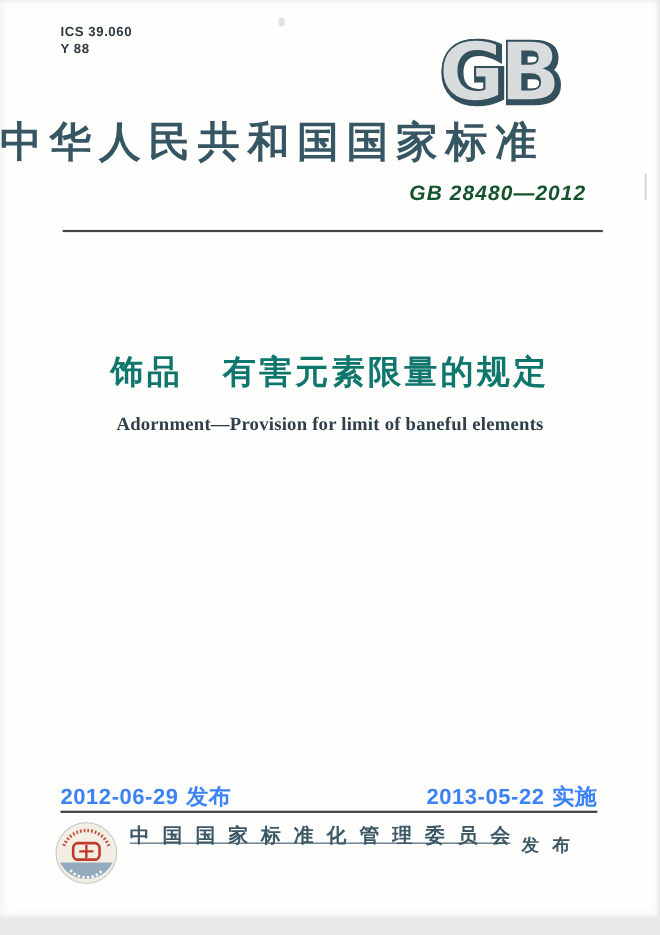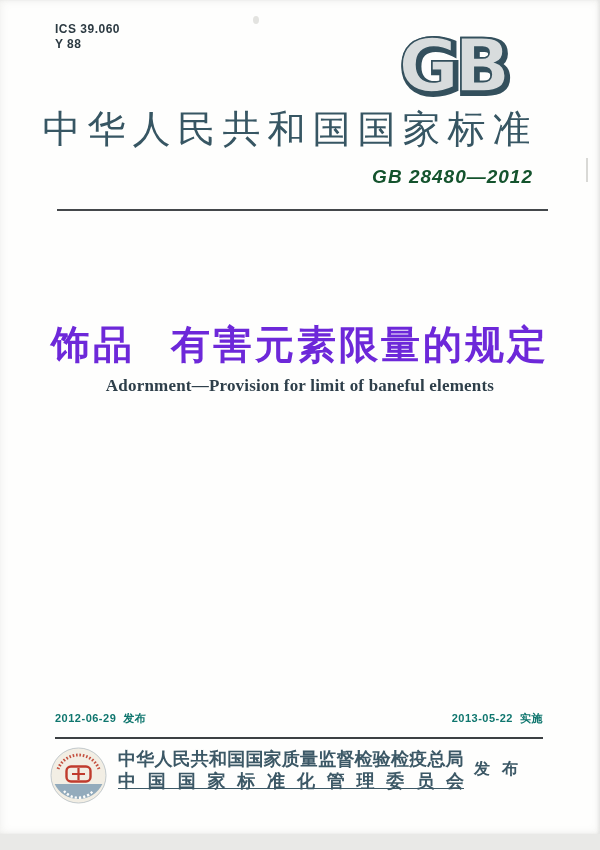--- a/index.html
+++ b/index.html
@@ -25,23 +25,23 @@
     font-family: "Liberation Sans", "DejaVu Sans", sans-serif;
   }
   .gb-logo {
     position: absolute;
     right: 84px; top: 30px;
     width: 126px; height: 72px;
   }
   .heading {
     position: absolute;
     left: 0; right: 20px; top: 104px;
-    text-align: center;
-    font-family: "Liberation Serif", "DejaVu Serif", serif;
-    font-weight: normal;
+    text-align: left;
+    font-family: "Liberation Serif", "DejaVu Serif", serif;
+    font-weight: bold;
     font-size: 38px;
     letter-spacing: 7px;
     color: #375663;
     white-space: nowrap;
   }
   .std-number {
     position: absolute;
     right: 67px; top: 166px;
     font-size: 19px;
     font-weight: bold;
@@ -53,44 +53,44 @@
     position: absolute;
     left: 57px; right: 52px; top: 209px;
     height: 2px;
     background: #44484b;
   }
   .title-cn {
     position: absolute;
     left: 0; right: 0; top: 318px;
     text-align: center;
     font-weight: bold;
-    font-size: 39px;
-    color: #6d28d9;
+    font-size: 30px;
+    color: #0f766e;
     letter-spacing: 3px;
     white-space: nowrap;
   }
   .title-cn .part1 { margin-right: 36px; }
   .title-en {
     position: absolute;
     left: 0; right: 0; top: 376px;
     text-align: center;
     font-family: "Liberation Serif", "DejaVu Serif", serif;
     font-weight: bold;
     font-size: 17px;
     color: #2e3f4a;
     letter-spacing: 0.2px;
   }
   .date-row {
     position: absolute;
     left: 55px; right: 57px; top: 711px;
     display: flex;
     justify-content: space-between;
-    font-size: 11px;
-    font-weight: bold;
-    color: #0f766e;
+    font-size: 20px;
+    font-weight: bold;
+    color: #3b82f6;
     letter-spacing: 0.5px;
     align-items: flex-end;
   }
   .date-row .label { margin-left: 7px; }
   .rule-bottom {
     position: absolute;
     left: 55px; right: 57px; top: 737px;
     height: 2px;
     background: #3c4043;
   }
@@ -188,19 +188,18 @@
   <svg class="seal" viewBox="0 0 57 57">
     <circle cx="28.5" cy="28.5" r="27.5" fill="#f2eee4" stroke="#c2c9cc" stroke-width="1"></circle>
     <path d="M 4.6 37 A 26.5 26.5 0 0 0 52.4 37 Z" fill="#93abbc"></path>
     <path d="M 8 22 A 22 22 0 0 1 49 22" fill="none" stroke="#c4503f" stroke-width="3" stroke-dasharray="1.6 1.8"></path>
     <rect x="16.5" y="19.5" width="24" height="15" rx="4.5" fill="none" stroke="#c03b2d" stroke-width="2.4"></rect>
     <path d="M 22 27 H 35 M 28.5 21 V 33" fill="none" stroke="#c03b2d" stroke-width="2.2"></path>
     <path d="M 14 44 A 19 19 0 0 0 43 44" fill="none" stroke="#fdfdfb" stroke-width="2.4" stroke-dasharray="2.2 2.0"></path>
   </svg>
 
   <div class="issuer-block">
-    <div class="issuer-line1">中华人民共和国国家质量监督检验检疫总局</div>
     <div class="issuer-line2">中国国家标准化管理委员会</div>
   </div>
 
   <div class="publish-label">发布</div>
 
 </div>
 
 </body></html>

